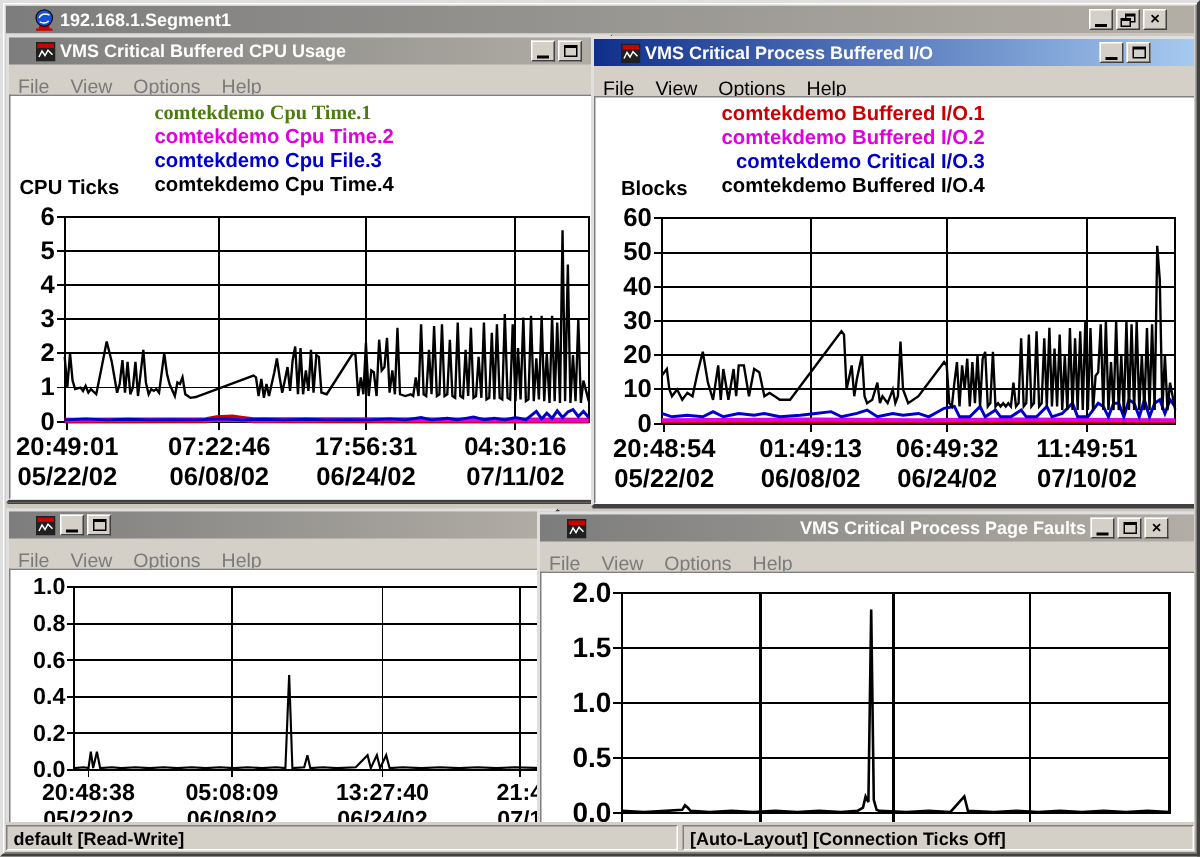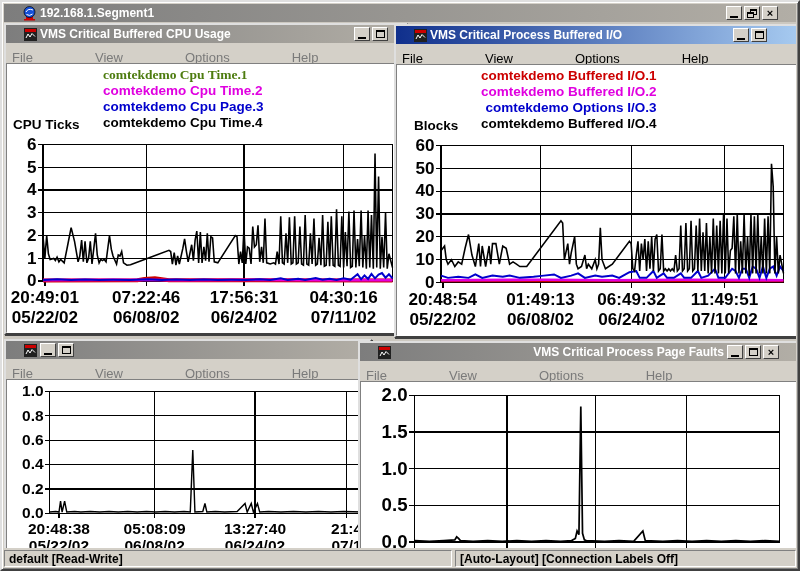--- a/index.html
+++ b/index.html
@@ -19,21 +19,21 @@
   .g-max{width:9px;height:8px;border:1px solid #000;border-top-width:2px;box-sizing:border-box;}
   .g-restore{width:10px;height:9px;position:relative;}
   .g-restore::before{content:"";position:absolute;right:0;top:0;width:7px;height:6px;
     border:1px solid #000;border-top-width:2px;box-sizing:border-box;background:#d4d0c8;}
   .g-restore::after{content:"";position:absolute;left:0;bottom:0;width:7px;height:6px;
     border:1px solid #000;border-top-width:2px;box-sizing:border-box;background:#d4d0c8;}
   .frame-titlebar{position:absolute;top:2px;left:2px;right:2px;height:18px;}
   .mdi{position:absolute;left:2px;right:2px;top:20px;bottom:21px;background:#ccc8c0;overflow:hidden;}
   .win{position:absolute;background:#d4d0c8;border:2px solid;box-sizing:border-box;
     border-color:#dfdfdf #404040 #404040 #dfdfdf;box-shadow:1px 1px 0 #404040;}
-  .menubar{height:28px;display:flex;align-items:center;padding-left:6px;font-size:13px;gap:48px;}
+  .menubar{height:28px;display:flex;align-items:center;padding-left:6px;font-size:13px;}
   .mi{margin-right:14px;cursor:default;}
   .win.inactive .mi{color:#7a7a7a;}
   .win.active .mi{color:#000;}
   .client{position:absolute;left:0;right:0;bottom:0;top:38px;background:#fff;
     border:1px solid;border-color:#808080 #fff #fff #808080;box-sizing:border-box;overflow:hidden;}
   .legend{position:absolute;font-weight:bold;font-size:13.5px;line-height:16px;white-space:nowrap;}
   .ylab{position:absolute;font-weight:bold;font-size:13.5px;color:#000;white-space:nowrap;}
   svg.chart{position:absolute;overflow:hidden;}
   svg.chart text{font-family:"Liberation Sans",sans-serif;font-size:13px;font-weight:bold;fill:#000;}
   #win0 .chart,#win1 .chart{left:2px;right:2px;top:70px;bottom:2px;}
@@ -101,21 +101,21 @@
       <div class="menubar">
           <span class="mi">File</span>
           <span class="mi">View</span>
           <span class="mi">Options</span>
           <span class="mi">Help</span>
         </div>
       <div class="client">
         <div class="legend">
             <div style="color: #4d7c0f; font-family: Liberation Serif, serif;">comtekdemo Cpu Time.1</div>
             <div style="color: rgb(224, 0, 224);">comtekdemo Cpu Time.2</div>
-            <div style="color: rgb(0, 0, 204);">comtekdemo Cpu Page.3</div>
+            <div style="color: rgb(0, 0, 204);">comtekdemo Cpu File.3</div>
             <div style="color: rgb(0, 0, 0);">comtekdemo Cpu Time.4</div>
           </div>
         <div class="ylab">CPU Ticks</div>
         <svg class="chart" viewBox="0 0 300 150">
             <line x1="26" x2="292" y1="8" y2="8" stroke="#000" stroke-width="1" shape-rendering="crispEdges"></line>
             <line x1="22" x2="26" y1="8" y2="8" stroke="#000" stroke-width="1" shape-rendering="crispEdges"></line>
             <text x="21" y="12" text-anchor="end">6</text>
             <line x1="26" x2="292" y1="25.33333333333333" y2="25.33333333333333" stroke="#000" stroke-width="1" shape-rendering="crispEdges"></line>
             <line x1="22" x2="26" y1="25.33333333333333" y2="25.33333333333333" stroke="#000" stroke-width="1" shape-rendering="crispEdges"></line>
             <text x="21" y="29.33333333333333" text-anchor="end">5</text>
@@ -180,21 +180,21 @@
       <div class="menubar">
           <span class="mi">File</span>
           <span class="mi">View</span>
           <span class="mi">Options</span>
           <span class="mi">Help</span>
         </div>
       <div class="client">
         <div class="legend">
             <div style="color: rgb(204, 0, 0);">comtekdemo Buffered I/O.1</div>
             <div style="color: rgb(224, 0, 224);">comtekdemo Buffered I/O.2</div>
-            <div style="color: rgb(0, 0, 204);">comtekdemo Options I/O.3</div>
+            <div style="color: rgb(0, 0, 204);">comtekdemo Critical I/O.3</div>
             <div style="color: rgb(0, 0, 0);">comtekdemo Buffered I/O.4</div>
           </div>
         <div class="ylab">Blocks</div>
         <svg class="chart" viewBox="0 0 300 150">
             <line x1="32" x2="292" y1="8" y2="8" stroke="#000" stroke-width="1" shape-rendering="crispEdges"></line>
             <line x1="28" x2="32" y1="8" y2="8" stroke="#000" stroke-width="1" shape-rendering="crispEdges"></line>
             <text x="27" y="12" text-anchor="end">60</text>
             <line x1="32" x2="292" y1="25.33333333333333" y2="25.33333333333333" stroke="#000" stroke-width="1" shape-rendering="crispEdges"></line>
             <line x1="28" x2="32" y1="25.33333333333333" y2="25.33333333333333" stroke="#000" stroke-width="1" shape-rendering="crispEdges"></line>
             <text x="27" y="29.33333333333333" text-anchor="end">50</text>
@@ -363,16 +363,16 @@
             <rect x="36" y="8" width="254" height="102" fill="none" stroke="#000" stroke-width="1" shape-rendering="crispEdges"></rect>
             <polyline points="36.0,109.0 46.2,109.5 56.3,109.0 63.9,108.5 65.2,106.4 66.5,107.5 67.8,109.0 76.6,109.5 86.8,109.0 97.0,109.5 107.1,109.0 117.3,109.5 127.4,109.0 137.6,109.5 145.2,109.0 147.8,107.5 149.0,102.3 150.3,104.9 151.6,15.6 152.8,103.9 154.1,108.5 155.4,109.0 168.1,109.5 178.2,109.0 188.4,109.5 194.8,102.3 196.5,109.0 208.7,109.5 218.9,109.0 229.0,109.5 239.2,109.0 249.4,109.5 259.5,109.0 269.7,109.5 279.8,109.0 290.0,109.5" fill="none" stroke="#000000" stroke-width="1.2" stroke-linejoin="miter"></polyline>
           </svg>
       </div>
     </div>
 
   </div>
 
   <div class="statusbar">
     <div class="sp sp1">default [Read-Write]</div>
-    <div class="sp sp2">[Auto-Layout] [Connection Labels Off]</div>
+    <div class="sp sp2">[Auto-Layout] [Connection Ticks Off]</div>
   </div>
 
 </div>
 
 </body></html>

